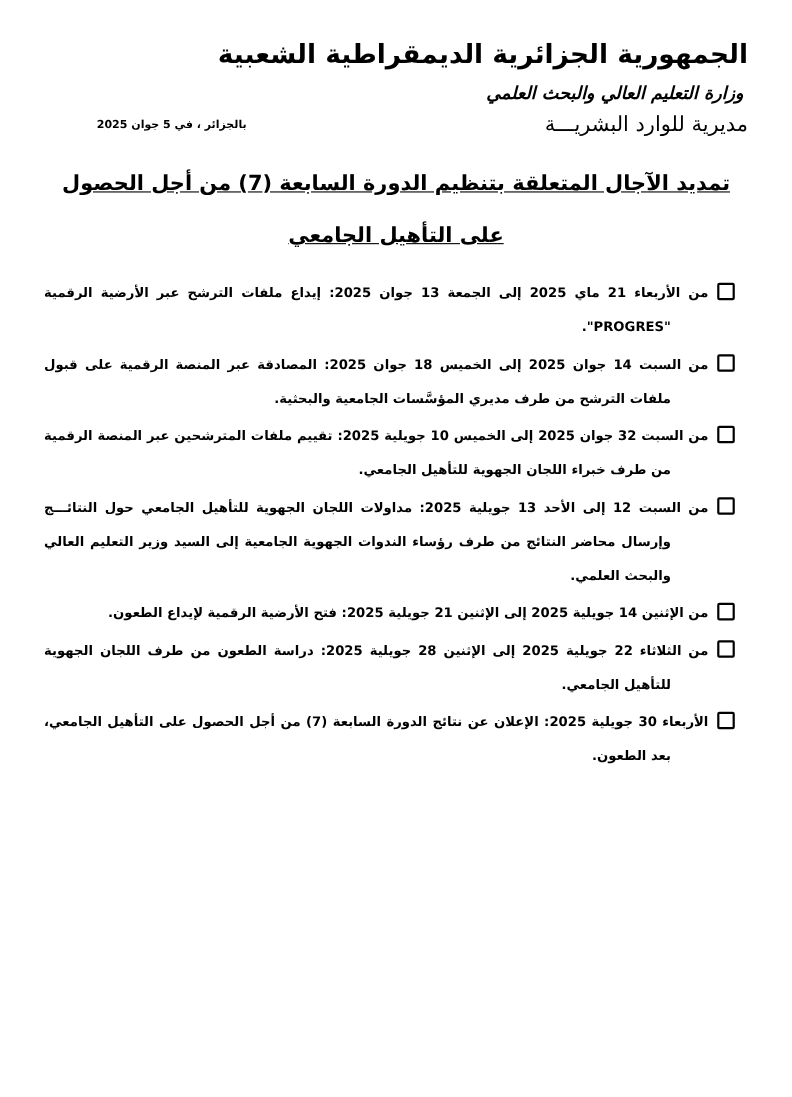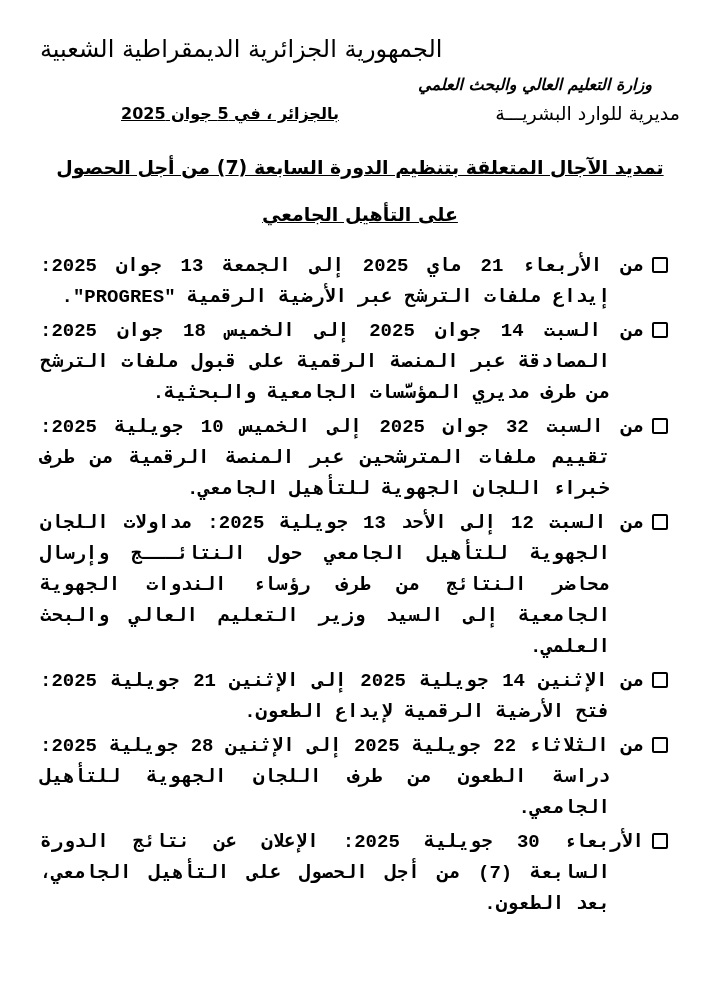--- a/index.html
+++ b/index.html
@@ -16,70 +16,68 @@
   .page {
     box-sizing: border-box;
     width: 720px;
     height: 997px;
     padding: 34px 40px 0 40px;
     background: #ffffff;
   }
   
   .republic {
     margin: 0;
-    text-align: left;
+    text-align: right;
     font-size: 24px;
-    font-weight: normal;
+    font-weight: bold;
     letter-spacing: -0.5px;
     line-height: 1.3;
   }
   .ministry {
-    margin: 10px 28px 0 0;
+    margin: 10px 4px 0 0;
     text-align: right;
     font-size: 16px;
     font-weight: bold;
     font-style: italic;
     line-height: 1.2;
   }
   .hdr-row {
     margin-top: 8px;
     display: flex;
     justify-content: space-between;
     align-items: center;
   }
   .directorate {
     font-size: 19px;
     font-weight: normal;
     margin-left: 14px;
     white-space: nowrap;
   }
   .place-date {
-    font-size: 16px;
+    font-size: 10px;
     font-weight: bold;
-    margin-left: 81px;
+    margin-left: 48px;
     white-space: nowrap;
-    text-decoration: underline;
   }
   
   .doc-title {
     margin-top: 20px;
     text-align: center;
     font-size: 19px;
     font-weight: bold;
     line-height: 2.45;
     text-decoration: underline;
   }
   
   .items {
     margin-top: 14px;
-    font-size: 19px;
+    font-size: 12px;
     line-height: 31px;
     font-weight: bold;
     text-align: justify;
-    font-family: Liberation Mono, monospace;
   }
   .item {
     position: relative;
     padding-right: 70px;
     text-indent: -34px;
     margin-bottom: 3px;
   }
   .item .sq {
     position: absolute;
     right: 12px;

